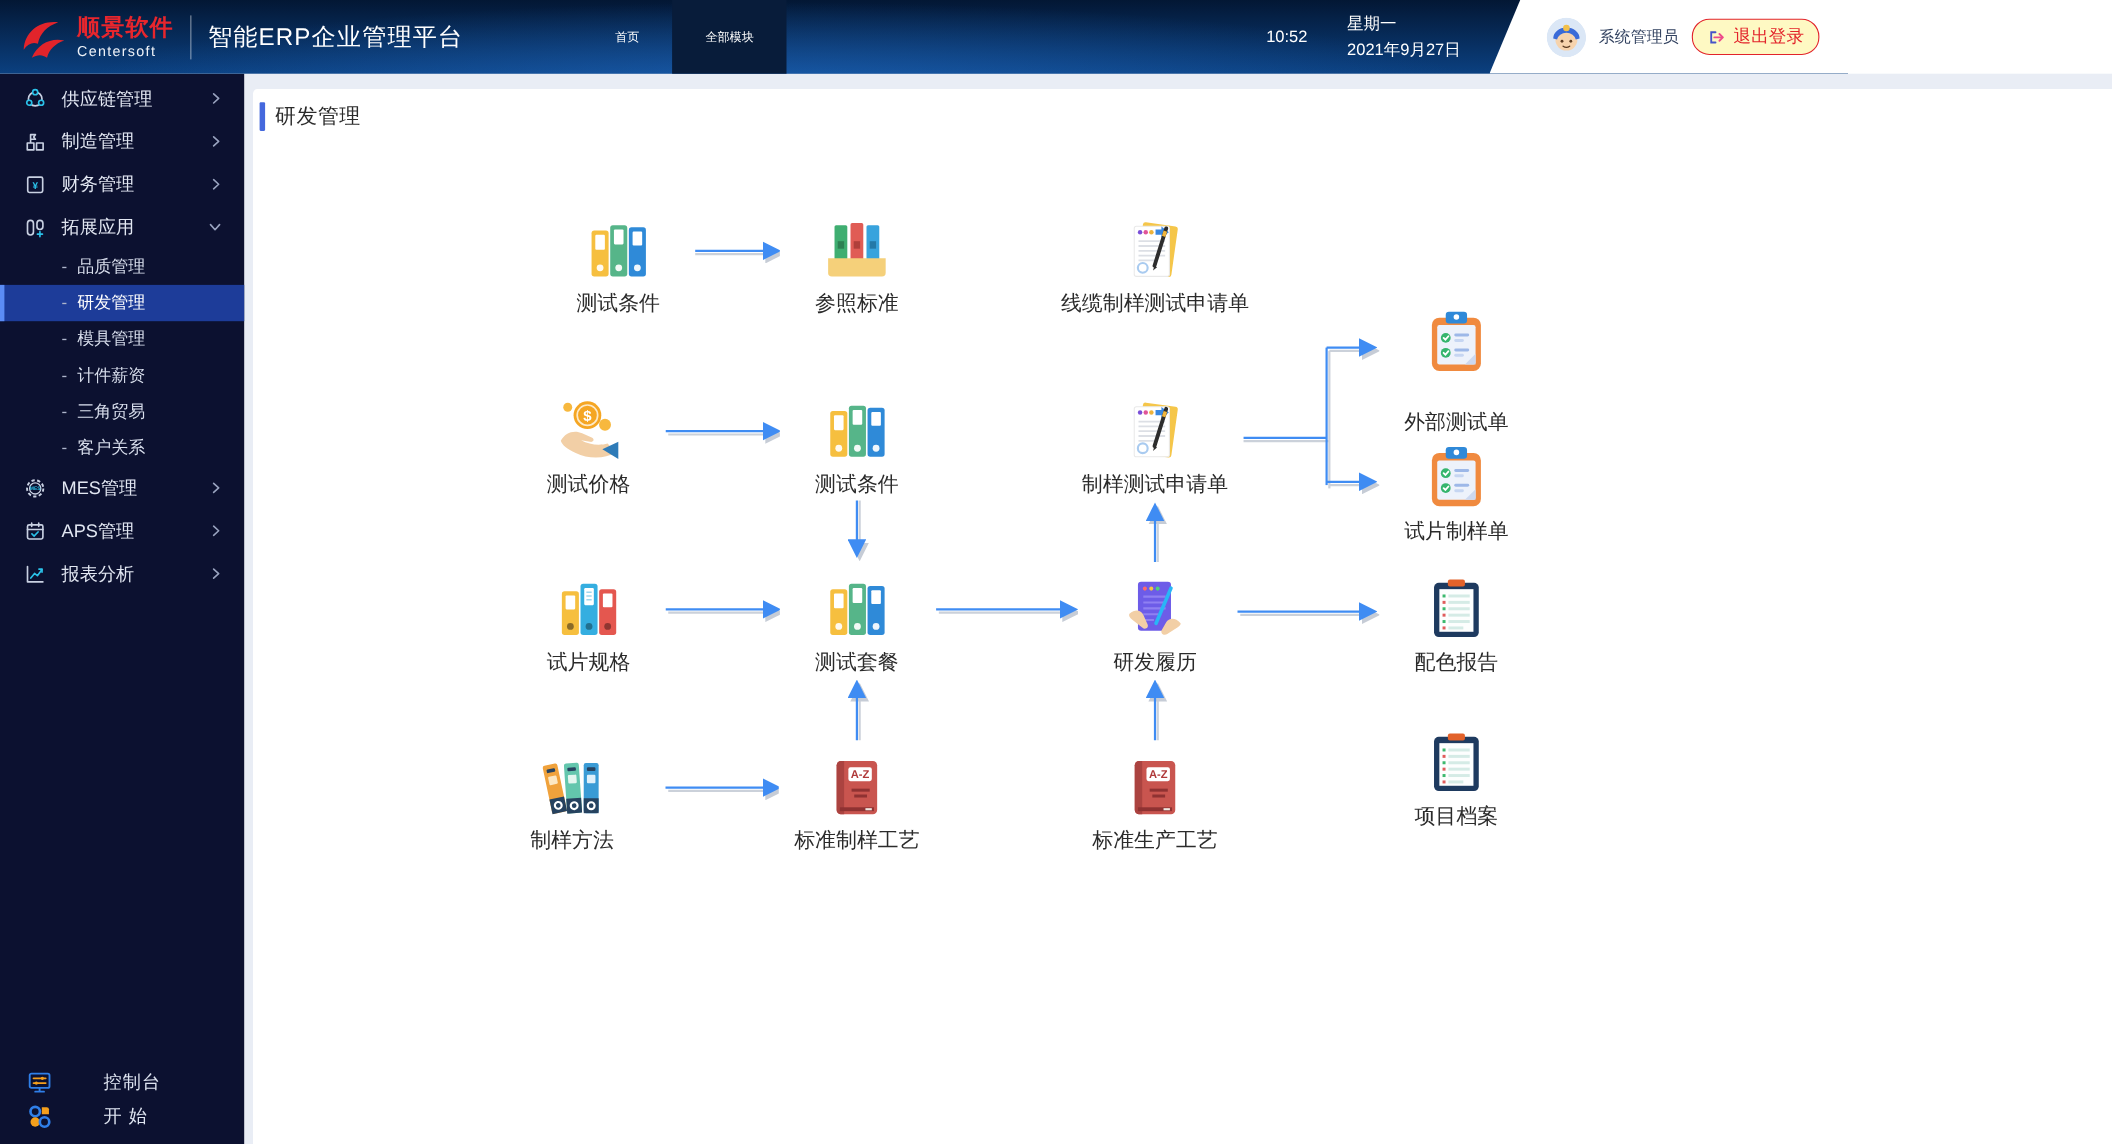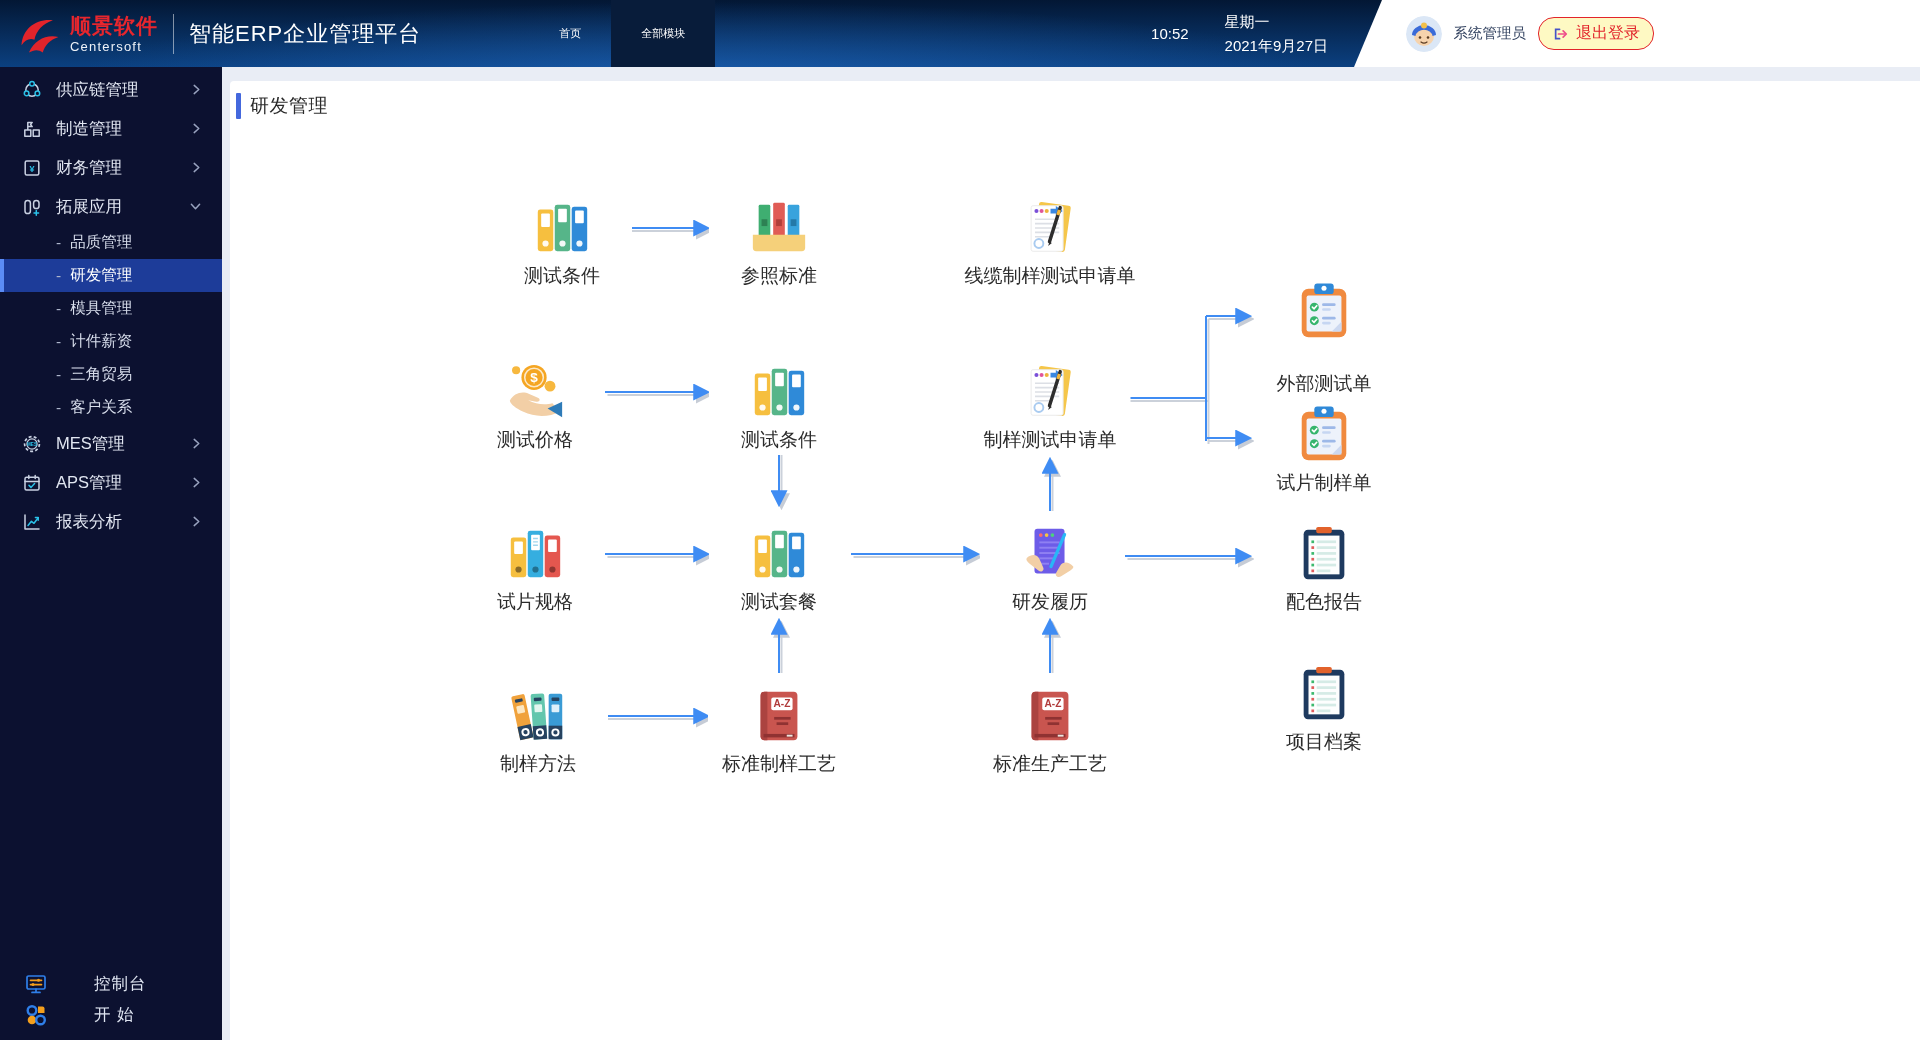--- a/index.html
+++ b/index.html
@@ -559,21 +559,21 @@
           <rect x="19" y="36" width="2.8" height="2.8" fill="#e05c5c"></rect>
           <rect x="24.5" y="36" width="20" height="2.8" fill="#d5ebe6"></rect>
           <rect x="19" y="42" width="2.8" height="2.8" fill="#3cb96e"></rect>
           <rect x="24.5" y="42" width="20" height="2.8" fill="#d5ebe6"></rect>
           <rect x="19" y="48" width="2.8" height="2.8" fill="#e05c5c"></rect>
           <rect x="24.5" y="48" width="14" height="2.8" fill="#d5ebe6"></rect>
         </svg>
       </div>
       <div class="node-label">配色报告</div>
     </div>
-    <div class="node" style="left: 538px; top: 673px; font-family: Liberation Mono, monospace;">
+    <div class="node" style="left: 520px; top: 673px; font-family: Liberation Mono, monospace;">
       <div class="node-icon">
         <svg viewBox="0 0 64 64">
           <g transform="rotate(-12 16 34)">
             <rect x="9" y="10" width="14" height="46" rx="2" fill="#f0a23c"></rect>
             <rect x="12" y="14" width="8" height="3.4" rx="1" fill="#26425f"></rect>
             <rect x="12" y="21" width="8" height="8" rx="1" fill="#fce8c4"></rect>
             <rect x="9" y="42" width="14" height="14" fill="#26425f"></rect>
             <circle cx="16" cy="49" r="3.2" fill="none" stroke="#fff" stroke-width="2"></circle>
           </g>
           <g transform="rotate(-4 33 34)">

